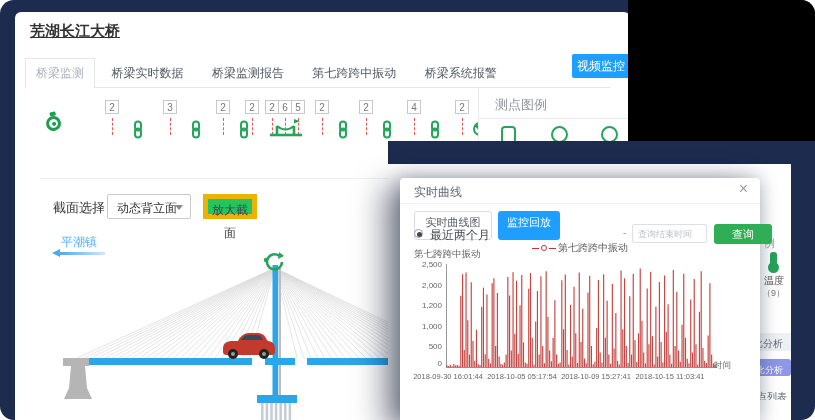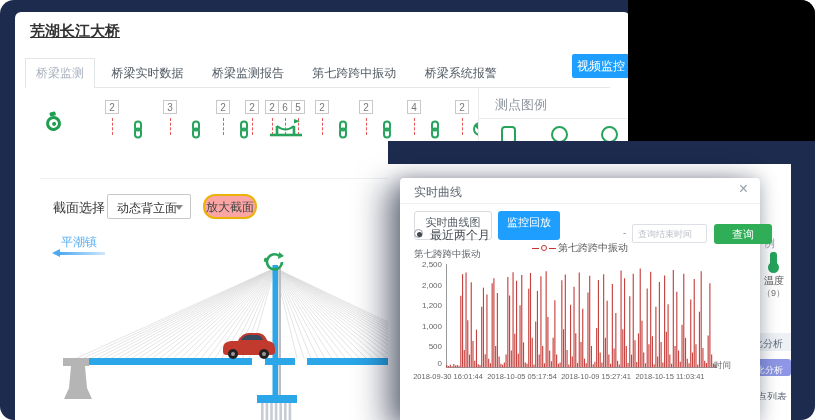--- a/index.html
+++ b/index.html
@@ -36,21 +36,21 @@
   .p-ic{position:absolute;top:38px;border:2.5px solid #27a45b;background:#fff;}
   .p-sq{width:15px;height:18px;border-radius:4px;}
   .p-ci{width:17px;height:17px;border-radius:50%;}
 
   
   .divider{left:25px;top:166px;width:450px;height:1px;background:#f0f0f0;}
   .sec-label{left:38px;top:187px;font-size:13px;color:#333;}
   .sec-select{left:92px;top:182px;width:84px;height:25px;border:1px solid #c8c8c8;border-radius:2px;background:#fff;cursor:pointer;}
   .sec-select .val{position:absolute;left:9px;top:5px;font-size:12px;color:#333;}
   .sec-select .arr{position:absolute;right:7px;top:10px;width:0;height:0;border-left:4px solid transparent;border-right:4px solid transparent;border-top:5px solid #888;}
-  .zoom-btn{left:188px;top:182px;width:54px;height:25px;border:2px solid #eab308;border-radius:12px;background:#fca5a5;
+  .zoom-btn{left:188px;top:182px;width:54px;height:25px;border:5px solid #eab308;border-radius:0;background:#22c55e;
             font-size:12px;color:#444;text-align:center;line-height:23px;cursor:pointer;}
   .dir-label{left:46px;top:222px;font-size:12px;color:#58aef3;}
   .dir-arrow{left:44px;top:240px;width:46px;height:3px;background:linear-gradient(to right,#4da9f2,#cfe7fb);}
   .dir-arrow:before{content:"";position:absolute;left:-7px;top:-3px;border-top:4.5px solid transparent;border-bottom:4.5px solid transparent;border-right:8px solid #4da9f2;}
 
   
   .black-box{left:628px;top:0;width:187px;height:148px;background:#000;}
   .dark-band{left:388px;top:141px;width:427px;height:23px;background:#1c2b4e;}
   .behind-page{left:388px;top:164px;width:403px;height:256px;background:#fff;}
 

